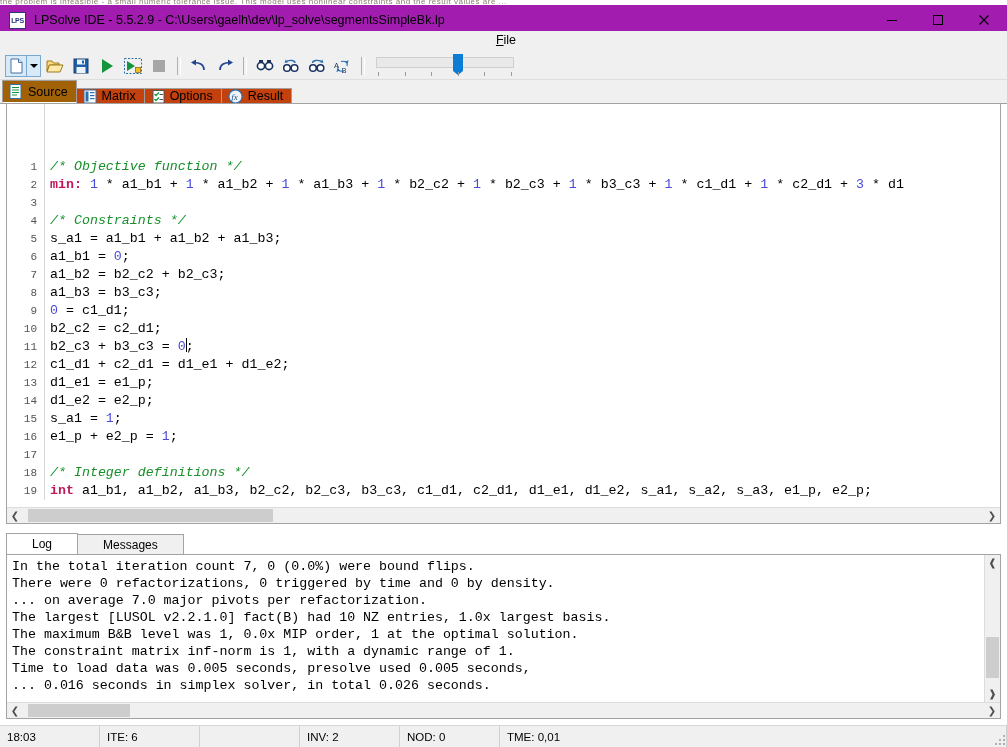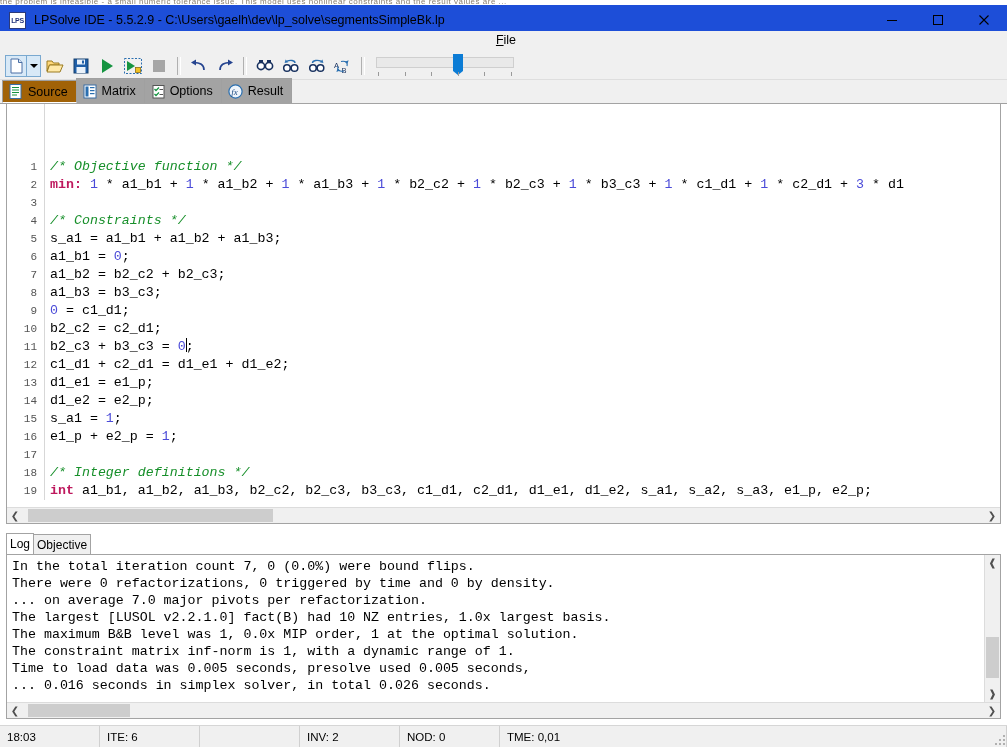--- a/index.html
+++ b/index.html
@@ -27,21 +27,21 @@
     font-family: "Liberation Sans", sans-serif;
     font-size: 8px; color: #8a7f6e; line-height: 5px;
     white-space: nowrap;
     letter-spacing: .5px;
     margin-top: -1px;
   }
 
   
   .titlebar {
     position: absolute; left: 0; top: 5px; width: 1007px; height: 30px;
-    background: #1d4ed8;
+    background: #a21caf;
     display: flex; align-items: center;
   }
   .title-icon {
     width: 17px; height: 17px; margin-left: 9px; margin-right: 8px;
     background: #ffffff;
     border: 1px solid #2b3a7a;
     box-sizing: border-box;
     display: flex; align-items: center; justify-content: center;
     font-size: 7px; font-weight: bold; color: #23347c;
     font-family: "Liberation Sans", sans-serif;
@@ -144,27 +144,27 @@
   .tb-tick { width: 1px; height: 4px; background: #9a9a9a; }
 
   
   .tabstrip {
     position: absolute; left: 0; top: 80px; width: 1007px; height: 23px;
     background: #f0f0f0;
     display: flex; align-items: flex-end;
     border-bottom: 1px solid #a0a0a0;
   }
   .tab {
-    height: 25px;
+    height: 15px;
     display: flex; align-items: center;
     padding: 0 8px 0 6px;
     font-size: 12.5px; color: #000;
     border: 1px solid #a0a0a0;
     border-bottom: none;
-    background: #a3a3a3;
+    background: #c2410c;
     box-sizing: border-box;
     margin-right: -1px;
     position: relative;
     font-family: "Liberation Sans", sans-serif;
     white-space: nowrap;
   }
   .tab:first-child { margin-left: 2px; }
   .tab.active {
     background: #a16207;
     height: 23px;
@@ -261,21 +261,21 @@
   .arrow-glyph { font-size: 10px; color: #4f4f4f; line-height: 1; }
 
   
   .logtabs {
     position: absolute; left: 6px; top: 533px; width: 995px; height: 21px;
     display: flex; align-items: flex-end;
   }
   .logtab {
     height: 20px;
     display: flex; align-items: center;
-    padding: 0 3px;
+    padding: 0 25px;
     font-size: 12px; color: #000;
     border: 1px solid #a3a3a3;
     border-bottom: none;
     background: #f0f0f0;
     box-sizing: border-box;
     margin-right: -1px;
     font-family: "Liberation Sans", sans-serif;
   }
   .logtab.active { background: #ffffff; height: 21px; z-index: 2; }
 
@@ -551,21 +551,21 @@
         <span class="arrow-glyph">❯</span>
       </div>
     </div>
   </div>
 
   <div class="logtabs">
     <div class="logtab active">
       <span>Log</span>
     </div>
     <div class="logtab">
-      <span>Objective</span>
+      <span>Messages</span>
     </div>
   </div>
 
   <div class="logbox">
     <div class="logtext">In the total iteration count 7, 0 (0.0%) were bound flips.
 There were 0 refactorizations, 0 triggered by time and 0 by density.
 ... on average 7.0 major pivots per refactorization.
 The largest [LUSOL v2.2.1.0] fact(B) had 10 NZ entries, 1.0x largest basis.
 The maximum B&amp;B level was 1, 0.0x MIP order, 1 at the optimal solution.
 The constraint matrix inf-norm is 1, with a dynamic range of 1.

